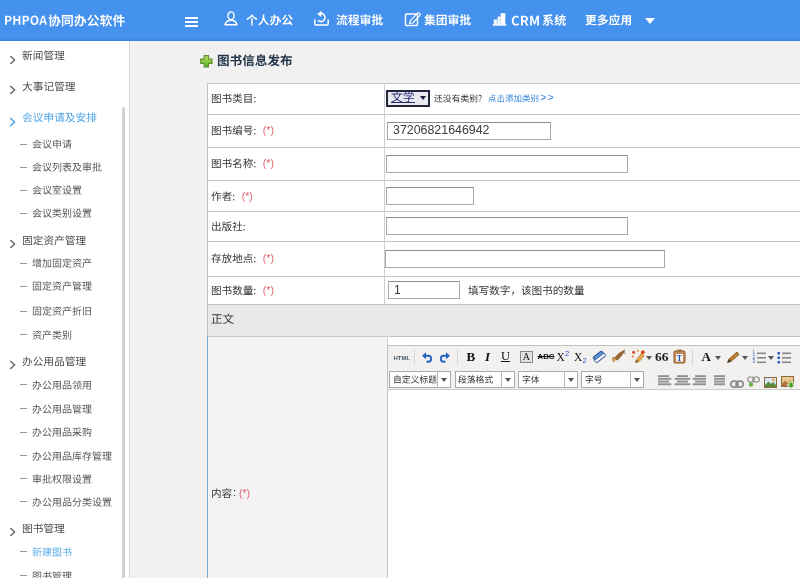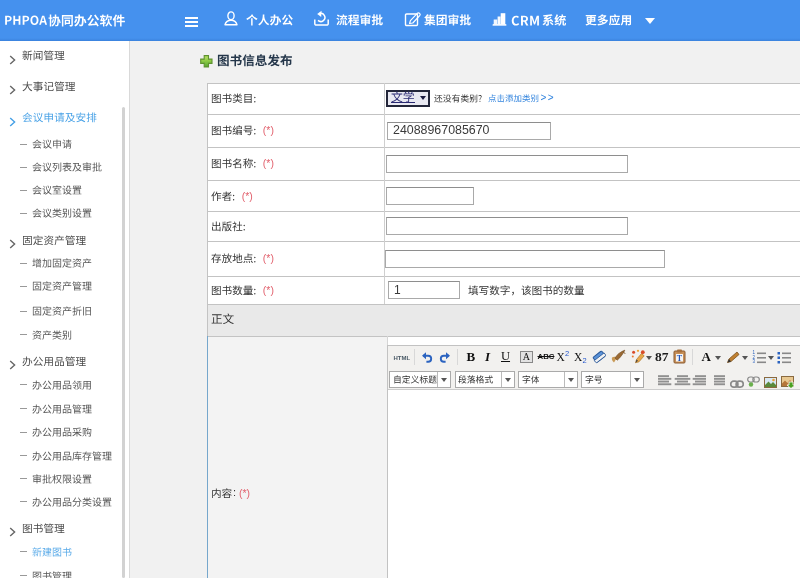--- a/index.html
+++ b/index.html
@@ -339,21 +339,21 @@
     <div style="position:absolute;left:540.5px;top:92.3px;font:normal 10px 'Liberation Sans',sans-serif;color:#2f82dd;line-height:12.4px;white-space:nowrap;letter-spacing:1.5px">&gt;&gt;</div>
     <div style="position:absolute;left:211.0px;top:125.2px;width:45.3px;height:10.6px">
       <svg width="45.3" height="10.6" viewBox="0 -880 4278 1000" style="display:block">
         <g transform="scale(1,-1)">
           <path d="M375 279C455 262 557 227 613 199L644 250C588 276 487 309 407 325ZM275 152C413 135 586 95 682 61L715 117C618 149 445 188 310 203ZM84 796V-80H156V-38H842V-80H917V796ZM156 29V728H842V29ZM414 708C364 626 278 548 192 497C208 487 234 464 245 452C275 472 306 496 337 523C367 491 404 461 444 434C359 394 263 364 174 346C187 332 203 303 210 285C308 308 413 345 508 396C591 351 686 317 781 296C790 314 809 340 823 353C735 369 647 396 569 432C644 481 707 538 749 606L706 631L695 628H436C451 647 465 666 477 686ZM378 563 385 570H644C608 531 560 496 506 465C455 494 411 527 378 563Z M1717 760C1781 717 1864 656 1905 617L1951 674C1909 711 1824 770 1762 810ZM1126 665V592H1418V395H1060V323H1418V-79H1494V323H1864C1853 178 1839 115 1819 97C1809 88 1798 87 1777 87C1754 87 1689 88 1626 94C1640 73 1650 43 1652 21C1713 18 1773 17 1804 19C1839 22 1862 28 1882 50C1912 79 1928 160 1943 361C1944 372 1946 395 1946 395H1800V665H1494V837H1418V665ZM1494 395V592H1726V395Z M2040 54 2058 -15C2140 18 2245 61 2346 103L2332 163C2223 121 2114 79 2040 54ZM2061 423C2075 430 2098 435 2205 450C2167 386 2132 335 2116 316C2087 278 2066 252 2045 248C2053 230 2064 196 2068 182C2087 194 2118 204 2339 255C2336 271 2333 298 2334 317L2167 282C2238 374 2307 486 2364 597L2303 632C2286 593 2265 554 2245 517L2133 505C2190 593 2246 706 2287 815L2215 840C2179 719 2112 587 2091 554C2071 520 2055 496 2038 491C2046 473 2057 438 2061 423ZM2624 350V202H2541V350ZM2675 350H2746V202H2675ZM2481 412V-72H2541V143H2624V-47H2675V143H2746V-46H2797V143H2871V-7C2871 -14 2868 -16 2861 -17C2854 -17 2836 -17 2814 -16C2822 -32 2829 -56 2831 -73C2867 -73 2890 -71 2908 -62C2926 -52 2930 -35 2930 -8V413L2871 412ZM2797 350H2871V202H2797ZM2605 826C2621 798 2637 762 2648 732H2414V515C2414 361 2405 139 2314 -21C2329 -28 2360 -50 2372 -63C2465 99 2482 335 2483 498H2920V732H2729C2717 765 2697 811 2675 846ZM2483 668H2850V561H2483Z M3260 732H3736V596H3260ZM3185 799V530H3815V799ZM3063 440V371H3269C3249 309 3224 240 3203 191H3727C3708 75 3688 19 3663 -1C3651 -9 3639 -10 3615 -10C3587 -10 3514 -9 3444 -2C3458 -23 3468 -52 3470 -74C3539 -78 3605 -79 3639 -77C3678 -76 3702 -70 3726 -50C3763 -18 3788 57 3812 225C3814 236 3816 259 3816 259H3315L3352 371H3933V440Z M4139 390C4175 390 4205 418 4205 460C4205 501 4175 530 4139 530C4102 530 4073 501 4073 460C4073 418 4102 390 4139 390ZM4139 -13C4175 -13 4205 15 4205 56C4205 98 4175 126 4139 126C4102 126 4073 98 4073 56C4073 15 4102 -13 4139 -13Z" fill="#333"></path>
         </g>
       </svg>
     </div>
     <div style="position:absolute;left:262.847px;top:124.49px;font:normal 10.5px 'Liberation Sans',sans-serif;color:#e2636f;line-height:13.02px;white-space:nowrap;">(*)</div>
     <div style="position:absolute;left:387px;top:122px;width:164px;height:18px;background:#fff;border:1px solid #a9a9a9;border-top-color:#8e8e8e;box-sizing:border-box"></div>
-    <div style="position:absolute;left:393px;top:123.112px;font:normal 12.4px 'Liberation Sans',sans-serif;color:#3a3a3a;line-height:15.376px;white-space:nowrap;">24088967085670</div>
+    <div style="position:absolute;left:393px;top:123.112px;font:normal 12.4px 'Liberation Sans',sans-serif;color:#3a3a3a;line-height:15.376px;white-space:nowrap;">37206821646942</div>
     <div style="position:absolute;left:211.0px;top:158.2px;width:45.3px;height:10.6px">
       <svg width="45.3" height="10.6" viewBox="0 -880 4278 1000" style="display:block">
         <g transform="scale(1,-1)">
           <path d="M375 279C455 262 557 227 613 199L644 250C588 276 487 309 407 325ZM275 152C413 135 586 95 682 61L715 117C618 149 445 188 310 203ZM84 796V-80H156V-38H842V-80H917V796ZM156 29V728H842V29ZM414 708C364 626 278 548 192 497C208 487 234 464 245 452C275 472 306 496 337 523C367 491 404 461 444 434C359 394 263 364 174 346C187 332 203 303 210 285C308 308 413 345 508 396C591 351 686 317 781 296C790 314 809 340 823 353C735 369 647 396 569 432C644 481 707 538 749 606L706 631L695 628H436C451 647 465 666 477 686ZM378 563 385 570H644C608 531 560 496 506 465C455 494 411 527 378 563Z M1717 760C1781 717 1864 656 1905 617L1951 674C1909 711 1824 770 1762 810ZM1126 665V592H1418V395H1060V323H1418V-79H1494V323H1864C1853 178 1839 115 1819 97C1809 88 1798 87 1777 87C1754 87 1689 88 1626 94C1640 73 1650 43 1652 21C1713 18 1773 17 1804 19C1839 22 1862 28 1882 50C1912 79 1928 160 1943 361C1944 372 1946 395 1946 395H1800V665H1494V837H1418V665ZM1494 395V592H1726V395Z M2263 529C2314 494 2373 446 2417 406C2300 344 2171 299 2047 273C2061 256 2079 224 2086 204C2141 217 2197 233 2252 253V-79H2327V-27H2773V-79H2849V340H2451C2617 429 2762 553 2844 713L2794 744L2781 740H2427C2451 768 2473 797 2492 826L2406 843C2347 747 2233 636 2069 559C2087 546 2111 519 2122 501C2217 550 2296 609 2361 671H2733C2674 583 2587 508 2487 445C2440 486 2374 536 2321 572ZM2773 42H2327V271H2773Z M3512 450C3489 325 3449 200 3392 120C3409 111 3440 92 3453 81C3510 168 3555 301 3582 437ZM3782 440C3826 331 3868 185 3882 91L3952 113C3936 207 3894 349 3848 460ZM3532 838C3509 710 3467 583 3408 496V553H3279V731C3327 743 3372 757 3409 772L3364 831C3292 799 3168 770 3063 752C3071 735 3081 710 3084 694C3124 700 3167 707 3209 715V553H3054V483H3200C3162 368 3094 238 3033 167C3045 150 3063 121 3070 103C3119 164 3169 262 3209 362V-81H3279V370C3311 326 3349 270 3365 241L3409 300C3390 325 3308 416 3279 445V483H3398L3394 477C3412 468 3444 449 3458 438C3494 491 3527 560 3553 637H3653V12C3653 -1 3649 -5 3636 -5C3623 -6 3579 -6 3532 -5C3543 -24 3554 -56 3559 -76C3621 -76 3664 -74 3691 -63C3718 -51 3728 -30 3728 12V637H3863C3848 601 3828 561 3810 526L3877 510C3904 567 3934 635 3958 697L3909 711L3898 707H3576C3586 745 3596 784 3604 824Z M4139 390C4175 390 4205 418 4205 460C4205 501 4175 530 4139 530C4102 530 4073 501 4073 460C4073 418 4102 390 4139 390ZM4139 -13C4175 -13 4205 15 4205 56C4205 98 4175 126 4139 126C4102 126 4073 98 4073 56C4073 15 4102 -13 4139 -13Z" fill="#333"></path>
         </g>
       </svg>
     </div>
     <div style="position:absolute;left:262.847px;top:157.49px;font:normal 10.5px 'Liberation Sans',sans-serif;color:#e2636f;line-height:13.02px;white-space:nowrap;">(*)</div>
     <div style="position:absolute;left:386px;top:154.5px;width:242px;height:18px;background:#fff;border:1px solid #a9a9a9;border-top-color:#8e8e8e;box-sizing:border-box"></div>
     <div style="position:absolute;left:211.0px;top:190.7px;width:24.1px;height:10.6px">
@@ -452,21 +452,21 @@
       </svg></div>
     <div style="position:absolute;left:631px;top:349px"><svg width="14" height="15">
         <circle cx="2.6" cy="3.2" r="1.5" fill="#d84a28"></circle>
         <circle cx="7" cy="1.8" r="1.1" fill="#f0a030"></circle>
         <circle cx="1.8" cy="7.5" r="1" fill="#e87a30"></circle>
         <path d="M4.5 13.8 L5.5 10.5 L10.5 4.5 L13.2 6.8 L8 12.8 Z" fill="#e8a84a" stroke="#b07828" stroke-width="0.7"></path>
         <path d="M4.5 13.8 L5.5 10.5 L7 11.8 Z" fill="#444"></path>
         <circle cx="11.8" cy="3.2" r="1.9" fill="#d84a28"></circle>
       </svg></div>
     <div style="position:absolute;left:646px;top:355.5px;width:0px;height:0px;border-left:3px solid transparent;border-right:3px solid transparent;border-top:4px solid #555"></div>
-    <div style="position:absolute;left:655px;top:348.63px;font:bold 13.5px 'Liberation Serif',sans-serif;color:#1c1c1c;line-height:16.74px;white-space:nowrap;">87</div>
+    <div style="position:absolute;left:655px;top:348.63px;font:bold 13.5px 'Liberation Serif',sans-serif;color:#1c1c1c;line-height:16.74px;white-space:nowrap;">66</div>
     <div style="position:absolute;left:672.5px;top:349px"><svg width="13" height="15">
         <rect x="1" y="2" width="11" height="12" rx="1" fill="#c89058" stroke="#8a5a30" stroke-width="1"></rect>
         <rect x="4" y="0.6" width="5" height="3" rx="0.8" fill="#a8703c"></rect>
         <rect x="3" y="5" width="7" height="7.5" fill="#f5f5f5"></rect>
         <text x="6.5" y="11.5" font-family="Liberation Serif" font-size="8" font-weight="bold" fill="#2255bb" text-anchor="middle">T</text>
       </svg></div>
     <div style="position:absolute;left:692px;top:349px;width:1px;height:16px;background:#d8d8d8"></div>
     <div style="position:absolute;left:701.5px;top:348.94px;font:bold 13px 'Liberation Serif',sans-serif;color:#111;line-height:16.12px;white-space:nowrap;">A</div>
     <div style="position:absolute;left:715px;top:355.5px;width:0px;height:0px;border-left:3px solid transparent;border-right:3px solid transparent;border-top:4px solid #555"></div>
     <div style="position:absolute;left:726px;top:350px"><svg width="14" height="13">

